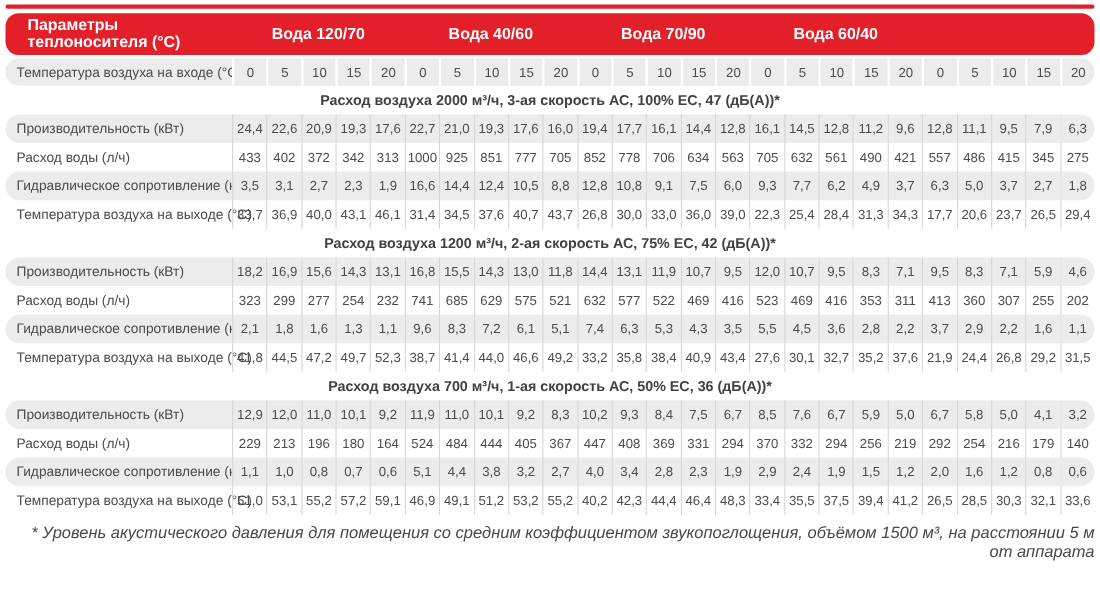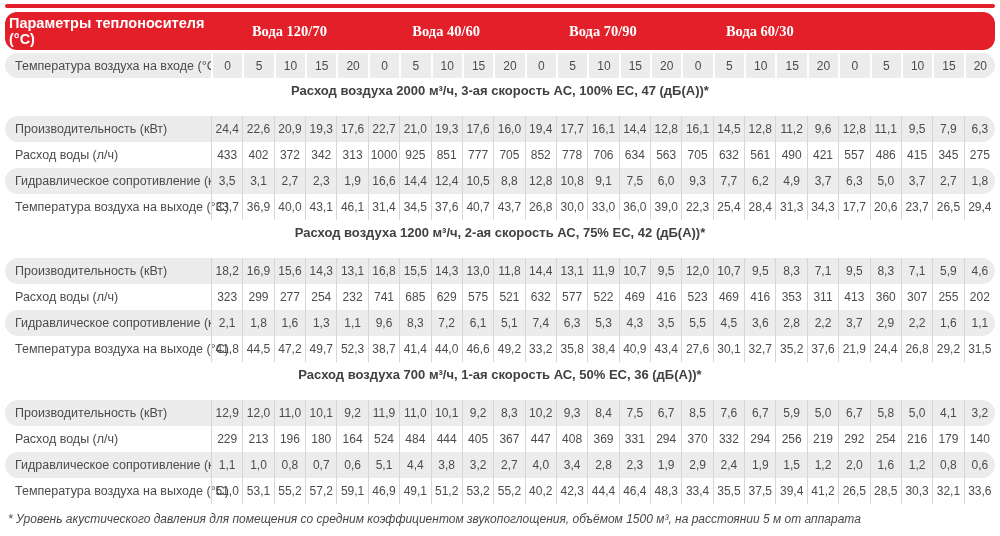--- a/index.html
+++ b/index.html
@@ -14,55 +14,56 @@
     font-size: 29px; font-weight: 800; letter-spacing: -0.5px;
     color: #5d5f63; margin: 2px 0 8px 3px;
   }
   .red-rule { height: 4px; border-radius: 2px; margin-bottom: 4px; background: #e3202a; }
   .hdr-bar {
     display: grid; grid-template-columns: 206px repeat(25, 1fr);
     background: #e3202a; border-radius: 12px; height: 38px;
     align-items: center; color: #ffffff; font-weight: bold;
     margin-bottom: 3px;
   }
-  .hdr-params { padding-left: 4px; font-size: 14.5px; }
-  .hdr-group { grid-column: span 5; text-align: center; font-size: 14.5px; font-family: Liberation Serif, serif; }
+  .hdr-params { padding-left: 20px; font-size: 14.5px; }
+  .hdr-group { grid-column: span 5; text-align: center; font-size: 14.5px; }
   .tbl { display: grid; grid-template-columns: 206px repeat(25, 1fr); }
   .c {
     display: flex; align-items: center; justify-content: center;
     font-size: 12px; height: 26px; white-space: nowrap;
   }
   .lab { justify-content: flex-start; padding-left: 10px; font-size: 12.5px; }
   .gray { background: #ececec; }
   .rnd-l { border-radius: 13px 0 0 13px; }
   .rnd-r { border-radius: 0 13px 13px 0; }
   .sep  { border-left: 1px solid #d6d6d6; }
   .wsep { border-left: 2px solid #ffffff; }
   .sub-row .c { height: 25px; }
   .sect-title {
     grid-column: 1 / -1; text-align: center; font-weight: bold;
-    font-size: 13px; height: 38px; line-height: 26px; color: #3f4143;
+    font-size: 13px; height: 26px; line-height: 26px; color: #3f4143;
   }
   .footnote {
-    font-style: italic; font-size: 12px; color: #46484a;
+    font-style: italic; font-size: 15px; color: #46484a;
     margin: 8px 0 0 3px;
+    text-align: right;
   }
 </style>
 </head>
 <body>
 
 <div class="page">
   <div class="red-rule"></div>
 
   <div class="hdr-bar" id="hdr-bar">
     <div class="hdr-params">Параметры теплоносителя (°С)</div>
   <div class="hdr-group">Вода 120/70</div>
       <div class="hdr-group">Вода 40/60</div>
       <div class="hdr-group">Вода 70/90</div>
-      <div class="hdr-group">Вода 60/30</div>
+      <div class="hdr-group">Вода 60/40</div>
     </div>
 
   <div class="tbl" id="tbl">
       <div class="sub-row" style="display: contents;"><div class="c lab gray rnd-l">Температура воздуха на входе (°С)</div><div class="c gray wsep">0</div><div class="c gray wsep">5</div><div class="c gray wsep">10</div><div class="c gray wsep">15</div><div class="c gray wsep">20</div><div class="c gray wsep">0</div><div class="c gray wsep">5</div><div class="c gray wsep">10</div><div class="c gray wsep">15</div><div class="c gray wsep">20</div><div class="c gray wsep">0</div><div class="c gray wsep">5</div><div class="c gray wsep">10</div><div class="c gray wsep">15</div><div class="c gray wsep">20</div><div class="c gray wsep">0</div><div class="c gray wsep">5</div><div class="c gray wsep">10</div><div class="c gray wsep">15</div><div class="c gray wsep">20</div><div class="c gray wsep">0</div><div class="c gray wsep">5</div><div class="c gray wsep">10</div><div class="c gray wsep">15</div><div class="c gray wsep rnd-r">20</div></div>
       <div style="display: contents;"><div class="sect-title">Расход воздуха 2000 м³/ч, 3-ая скорость АС, 100% ЕС, 47 (дБ(А))*</div><div class="c lab gray rnd-l">Производительность (кВт)</div><div class="c sep gray">24,4</div><div class="c sep gray">22,6</div><div class="c sep gray">20,9</div><div class="c sep gray">19,3</div><div class="c sep gray">17,6</div><div class="c sep gray">22,7</div><div class="c sep gray">21,0</div><div class="c sep gray">19,3</div><div class="c sep gray">17,6</div><div class="c sep gray">16,0</div><div class="c sep gray">19,4</div><div class="c sep gray">17,7</div><div class="c sep gray">16,1</div><div class="c sep gray">14,4</div><div class="c sep gray">12,8</div><div class="c sep gray">16,1</div><div class="c sep gray">14,5</div><div class="c sep gray">12,8</div><div class="c sep gray">11,2</div><div class="c sep gray">9,6</div><div class="c sep gray">12,8</div><div class="c sep gray">11,1</div><div class="c sep gray">9,5</div><div class="c sep gray">7,9</div><div class="c sep gray rnd-r">6,3</div><div class="c lab">Расход воды (л/ч)</div><div class="c sep">433</div><div class="c sep">402</div><div class="c sep">372</div><div class="c sep">342</div><div class="c sep">313</div><div class="c sep">1000</div><div class="c sep">925</div><div class="c sep">851</div><div class="c sep">777</div><div class="c sep">705</div><div class="c sep">852</div><div class="c sep">778</div><div class="c sep">706</div><div class="c sep">634</div><div class="c sep">563</div><div class="c sep">705</div><div class="c sep">632</div><div class="c sep">561</div><div class="c sep">490</div><div class="c sep">421</div><div class="c sep">557</div><div class="c sep">486</div><div class="c sep">415</div><div class="c sep">345</div><div class="c sep">275</div><div class="c lab gray rnd-l">Гидравлическое сопротивление (кПа)</div><div class="c sep gray">3,5</div><div class="c sep gray">3,1</div><div class="c sep gray">2,7</div><div class="c sep gray">2,3</div><div class="c sep gray">1,9</div><div class="c sep gray">16,6</div><div class="c sep gray">14,4</div><div class="c sep gray">12,4</div><div class="c sep gray">10,5</div><div class="c sep gray">8,8</div><div class="c sep gray">12,8</div><div class="c sep gray">10,8</div><div class="c sep gray">9,1</div><div class="c sep gray">7,5</div><div class="c sep gray">6,0</div><div class="c sep gray">9,3</div><div class="c sep gray">7,7</div><div class="c sep gray">6,2</div><div class="c sep gray">4,9</div><div class="c sep gray">3,7</div><div class="c sep gray">6,3</div><div class="c sep gray">5,0</div><div class="c sep gray">3,7</div><div class="c sep gray">2,7</div><div class="c sep gray rnd-r">1,8</div><div class="c lab">Температура воздуха на выходе (°С)</div><div class="c sep">33,7</div><div class="c sep">36,9</div><div class="c sep">40,0</div><div class="c sep">43,1</div><div class="c sep">46,1</div><div class="c sep">31,4</div><div class="c sep">34,5</div><div class="c sep">37,6</div><div class="c sep">40,7</div><div class="c sep">43,7</div><div class="c sep">26,8</div><div class="c sep">30,0</div><div class="c sep">33,0</div><div class="c sep">36,0</div><div class="c sep">39,0</div><div class="c sep">22,3</div><div class="c sep">25,4</div><div class="c sep">28,4</div><div class="c sep">31,3</div><div class="c sep">34,3</div><div class="c sep">17,7</div><div class="c sep">20,6</div><div class="c sep">23,7</div><div class="c sep">26,5</div><div class="c sep">29,4</div></div>
       <div style="display: contents;"><div class="sect-title">Расход воздуха 1200 м³/ч, 2-ая скорость АС, 75% ЕС, 42 (дБ(А))*</div><div class="c lab gray rnd-l">Производительность (кВт)</div><div class="c sep gray">18,2</div><div class="c sep gray">16,9</div><div class="c sep gray">15,6</div><div class="c sep gray">14,3</div><div class="c sep gray">13,1</div><div class="c sep gray">16,8</div><div class="c sep gray">15,5</div><div class="c sep gray">14,3</div><div class="c sep gray">13,0</div><div class="c sep gray">11,8</div><div class="c sep gray">14,4</div><div class="c sep gray">13,1</div><div class="c sep gray">11,9</div><div class="c sep gray">10,7</div><div class="c sep gray">9,5</div><div class="c sep gray">12,0</div><div class="c sep gray">10,7</div><div class="c sep gray">9,5</div><div class="c sep gray">8,3</div><div class="c sep gray">7,1</div><div class="c sep gray">9,5</div><div class="c sep gray">8,3</div><div class="c sep gray">7,1</div><div class="c sep gray">5,9</div><div class="c sep gray rnd-r">4,6</div><div class="c lab">Расход воды (л/ч)</div><div class="c sep">323</div><div class="c sep">299</div><div class="c sep">277</div><div class="c sep">254</div><div class="c sep">232</div><div class="c sep">741</div><div class="c sep">685</div><div class="c sep">629</div><div class="c sep">575</div><div class="c sep">521</div><div class="c sep">632</div><div class="c sep">577</div><div class="c sep">522</div><div class="c sep">469</div><div class="c sep">416</div><div class="c sep">523</div><div class="c sep">469</div><div class="c sep">416</div><div class="c sep">353</div><div class="c sep">311</div><div class="c sep">413</div><div class="c sep">360</div><div class="c sep">307</div><div class="c sep">255</div><div class="c sep">202</div><div class="c lab gray rnd-l">Гидравлическое сопротивление (кПа)</div><div class="c sep gray">2,1</div><div class="c sep gray">1,8</div><div class="c sep gray">1,6</div><div class="c sep gray">1,3</div><div class="c sep gray">1,1</div><div class="c sep gray">9,6</div><div class="c sep gray">8,3</div><div class="c sep gray">7,2</div><div class="c sep gray">6,1</div><div class="c sep gray">5,1</div><div class="c sep gray">7,4</div><div class="c sep gray">6,3</div><div class="c sep gray">5,3</div><div class="c sep gray">4,3</div><div class="c sep gray">3,5</div><div class="c sep gray">5,5</div><div class="c sep gray">4,5</div><div class="c sep gray">3,6</div><div class="c sep gray">2,8</div><div class="c sep gray">2,2</div><div class="c sep gray">3,7</div><div class="c sep gray">2,9</div><div class="c sep gray">2,2</div><div class="c sep gray">1,6</div><div class="c sep gray rnd-r">1,1</div><div class="c lab">Температура воздуха на выходе (°С)</div><div class="c sep">41,8</div><div class="c sep">44,5</div><div class="c sep">47,2</div><div class="c sep">49,7</div><div class="c sep">52,3</div><div class="c sep">38,7</div><div class="c sep">41,4</div><div class="c sep">44,0</div><div class="c sep">46,6</div><div class="c sep">49,2</div><div class="c sep">33,2</div><div class="c sep">35,8</div><div class="c sep">38,4</div><div class="c sep">40,9</div><div class="c sep">43,4</div><div class="c sep">27,6</div><div class="c sep">30,1</div><div class="c sep">32,7</div><div class="c sep">35,2</div><div class="c sep">37,6</div><div class="c sep">21,9</div><div class="c sep">24,4</div><div class="c sep">26,8</div><div class="c sep">29,2</div><div class="c sep">31,5</div></div>
       <div style="display: contents;"><div class="sect-title">Расход воздуха 700 м³/ч, 1-ая скорость АС, 50% ЕС, 36 (дБ(А))*</div><div class="c lab gray rnd-l">Производительность (кВт)</div><div class="c sep gray">12,9</div><div class="c sep gray">12,0</div><div class="c sep gray">11,0</div><div class="c sep gray">10,1</div><div class="c sep gray">9,2</div><div class="c sep gray">11,9</div><div class="c sep gray">11,0</div><div class="c sep gray">10,1</div><div class="c sep gray">9,2</div><div class="c sep gray">8,3</div><div class="c sep gray">10,2</div><div class="c sep gray">9,3</div><div class="c sep gray">8,4</div><div class="c sep gray">7,5</div><div class="c sep gray">6,7</div><div class="c sep gray">8,5</div><div class="c sep gray">7,6</div><div class="c sep gray">6,7</div><div class="c sep gray">5,9</div><div class="c sep gray">5,0</div><div class="c sep gray">6,7</div><div class="c sep gray">5,8</div><div class="c sep gray">5,0</div><div class="c sep gray">4,1</div><div class="c sep gray rnd-r">3,2</div><div class="c lab">Расход воды (л/ч)</div><div class="c sep">229</div><div class="c sep">213</div><div class="c sep">196</div><div class="c sep">180</div><div class="c sep">164</div><div class="c sep">524</div><div class="c sep">484</div><div class="c sep">444</div><div class="c sep">405</div><div class="c sep">367</div><div class="c sep">447</div><div class="c sep">408</div><div class="c sep">369</div><div class="c sep">331</div><div class="c sep">294</div><div class="c sep">370</div><div class="c sep">332</div><div class="c sep">294</div><div class="c sep">256</div><div class="c sep">219</div><div class="c sep">292</div><div class="c sep">254</div><div class="c sep">216</div><div class="c sep">179</div><div class="c sep">140</div><div class="c lab gray rnd-l">Гидравлическое сопротивление (кПа)</div><div class="c sep gray">1,1</div><div class="c sep gray">1,0</div><div class="c sep gray">0,8</div><div class="c sep gray">0,7</div><div class="c sep gray">0,6</div><div class="c sep gray">5,1</div><div class="c sep gray">4,4</div><div class="c sep gray">3,8</div><div class="c sep gray">3,2</div><div class="c sep gray">2,7</div><div class="c sep gray">4,0</div><div class="c sep gray">3,4</div><div class="c sep gray">2,8</div><div class="c sep gray">2,3</div><div class="c sep gray">1,9</div><div class="c sep gray">2,9</div><div class="c sep gray">2,4</div><div class="c sep gray">1,9</div><div class="c sep gray">1,5</div><div class="c sep gray">1,2</div><div class="c sep gray">2,0</div><div class="c sep gray">1,6</div><div class="c sep gray">1,2</div><div class="c sep gray">0,8</div><div class="c sep gray rnd-r">0,6</div><div class="c lab">Температура воздуха на выходе (°С)</div><div class="c sep">51,0</div><div class="c sep">53,1</div><div class="c sep">55,2</div><div class="c sep">57,2</div><div class="c sep">59,1</div><div class="c sep">46,9</div><div class="c sep">49,1</div><div class="c sep">51,2</div><div class="c sep">53,2</div><div class="c sep">55,2</div><div class="c sep">40,2</div><div class="c sep">42,3</div><div class="c sep">44,4</div><div class="c sep">46,4</div><div class="c sep">48,3</div><div class="c sep">33,4</div><div class="c sep">35,5</div><div class="c sep">37,5</div><div class="c sep">39,4</div><div class="c sep">41,2</div><div class="c sep">26,5</div><div class="c sep">28,5</div><div class="c sep">30,3</div><div class="c sep">32,1</div><div class="c sep">33,6</div></div>
     </div>
 
   <p class="footnote">* Уровень акустического давления для помещения со средним коэффициентом звукопоглощения, объёмом 1500 м³, на расстоянии 5 м от аппарата</p>

